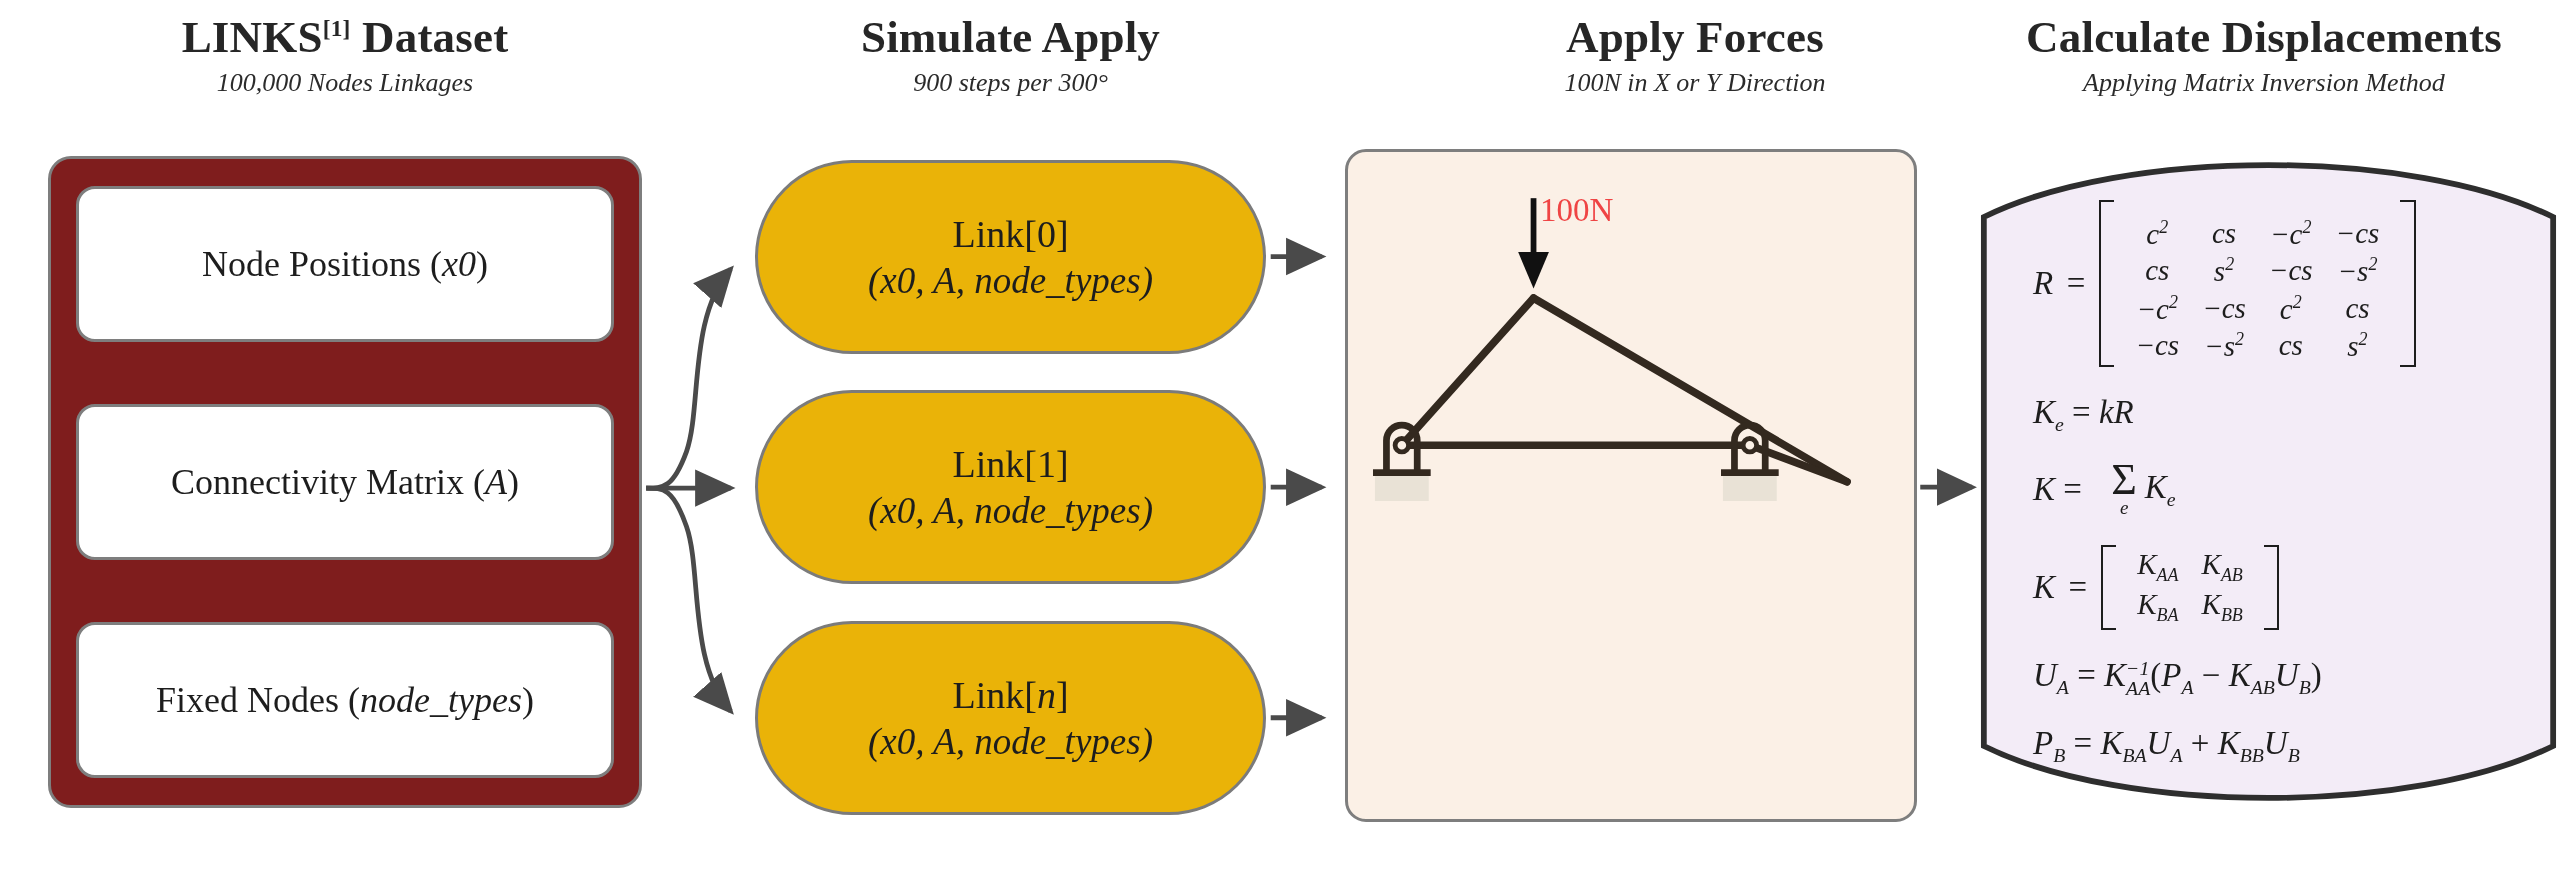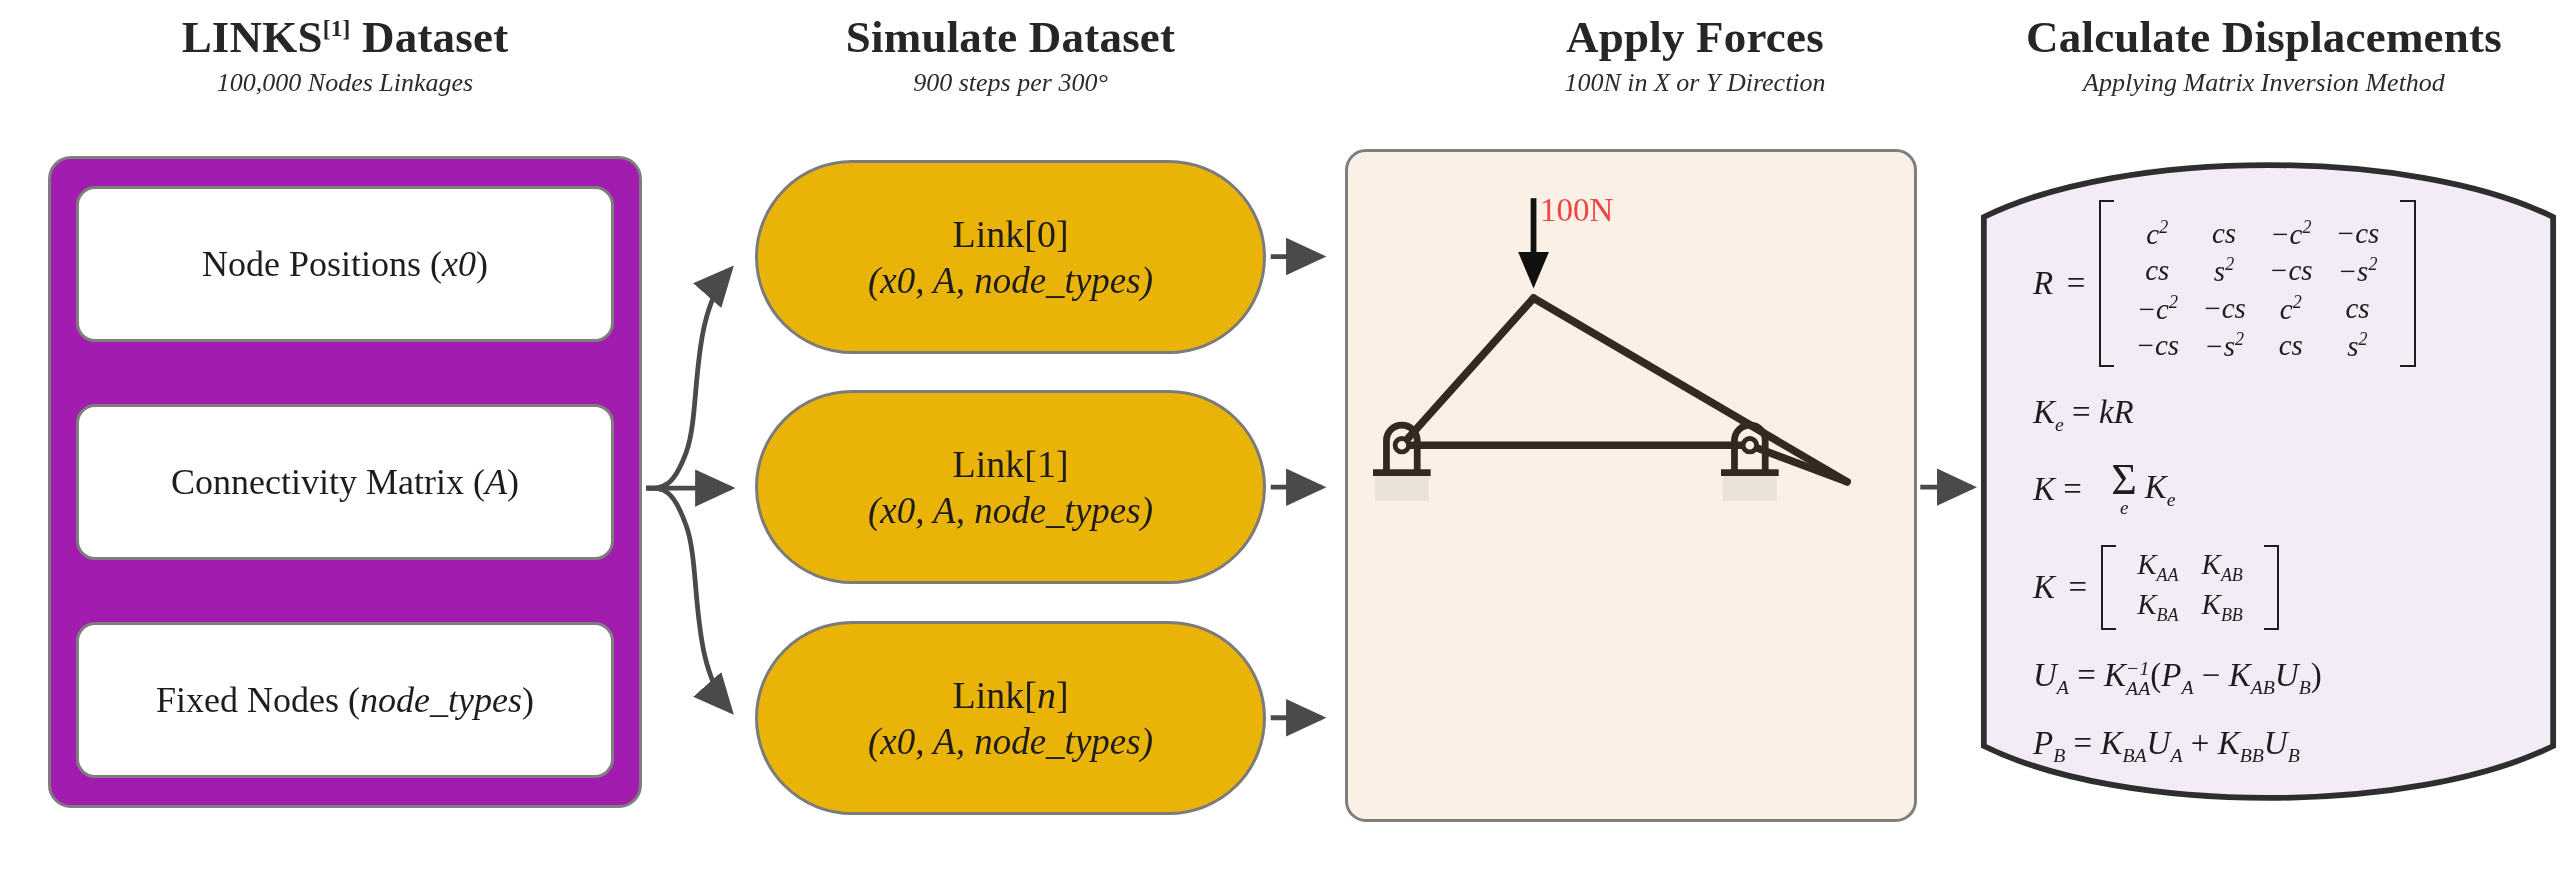--- a/index.html
+++ b/index.html
@@ -18,21 +18,21 @@
   }
   .col-title sup{font-size:.52em;vertical-align:super;font-weight:bold;}
   .col-sub{
     font-size:26px;font-style:italic;color:#2b2b2b;
     margin-top:8.7px;white-space:nowrap;line-height:1.1;
   }
 
   
   #panel-dataset{
     position:absolute;left:48px;top:156px;width:594px;height:652px;
-    background:#a21caf;border:3.8px solid #7e7e7e;border-radius:23px;
+    background:#7f1d1d;border:3.8px solid #7e7e7e;border-radius:23px;
     box-sizing:border-box;
     display:flex;flex-direction:column;justify-content:space-between;
     padding:27px 25px;
   }
   .data-box{
     background:#ffffff;border:3.8px solid #7e7e7e;border-radius:19px;
     height:156px;box-sizing:border-box;
     display:flex;align-items:center;justify-content:center;
     font-size:36px;color:#1d1d1d;white-space:nowrap;
   }
@@ -107,21 +107,21 @@
 <div class="stage">
 
   <div class="col-head" style="left:48px;top:13.5px;width:594px;">
     <div class="col-title">
       <span>LINKS</span><sup>[1]</sup><span> Dataset</span>
     </div>
     <div class="col-sub">100,000 Nodes Linkages</div>
   </div>
 
   <div class="col-head" style="left:755px;top:13.5px;width:511px;">
-    <div class="col-title">Simulate Dataset</div>
+    <div class="col-title">Simulate Apply</div>
     <div class="col-sub">900 steps per 300°</div>
   </div>
 
   <div class="col-head" style="left:1409px;top:13.5px;width:572px;">
     <div class="col-title">Apply Forces</div>
     <div class="col-sub">100N in X or Y Direction</div>
   </div>
 
   <div class="col-head" style="left:1961px;top:13.5px;width:606px;">
     <div class="col-title">Calculate Displacements</div>

